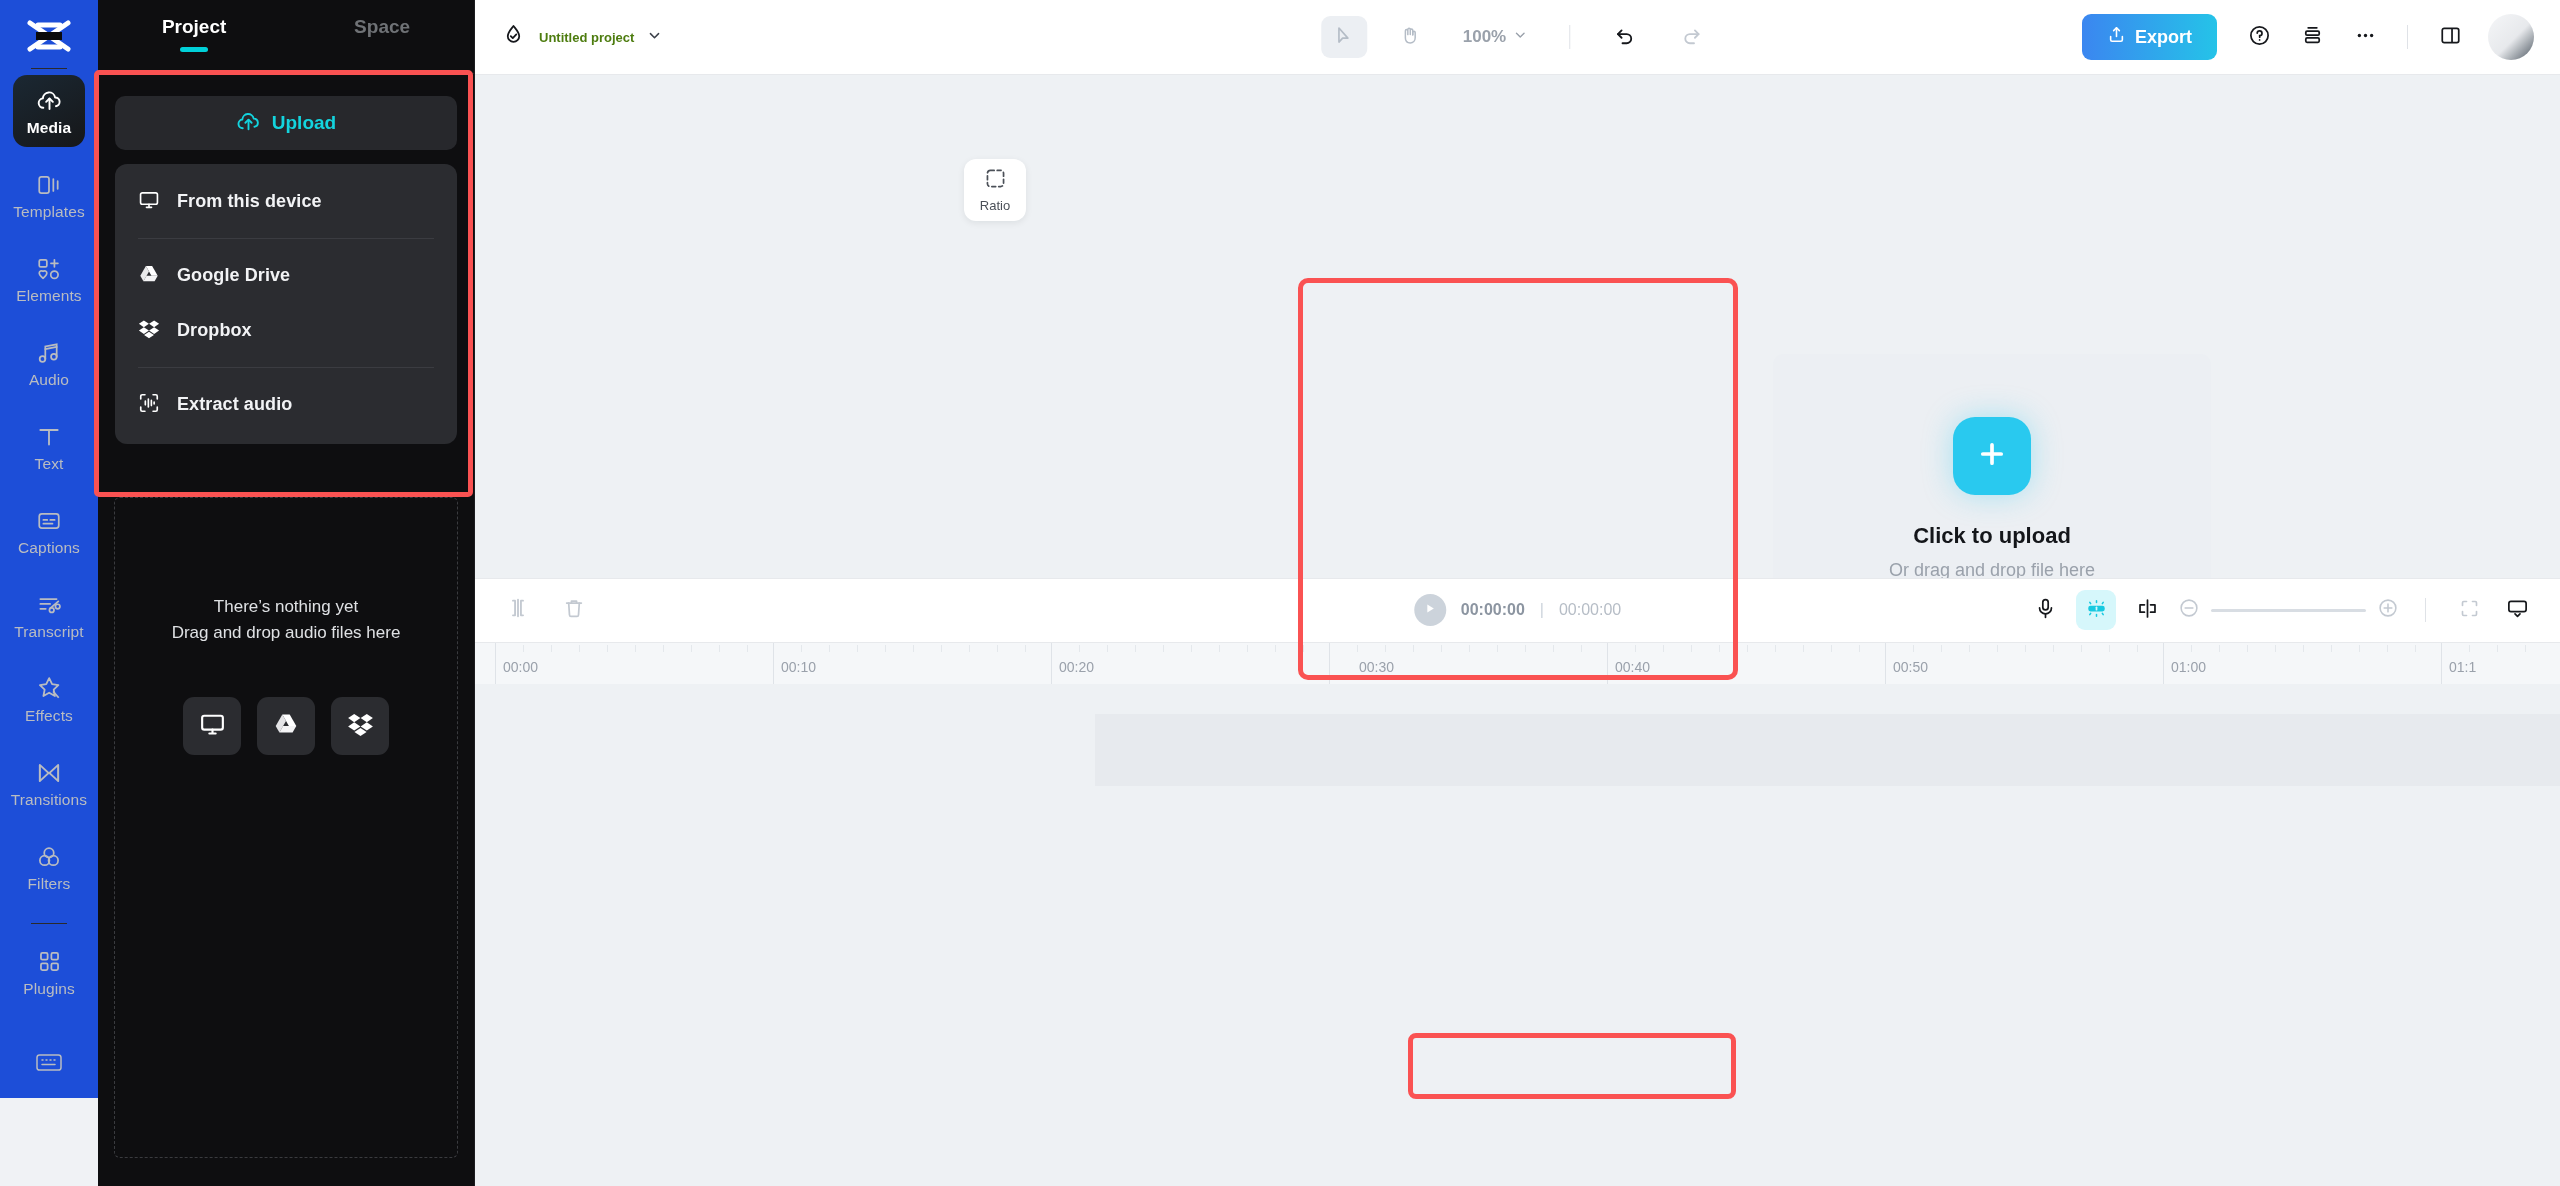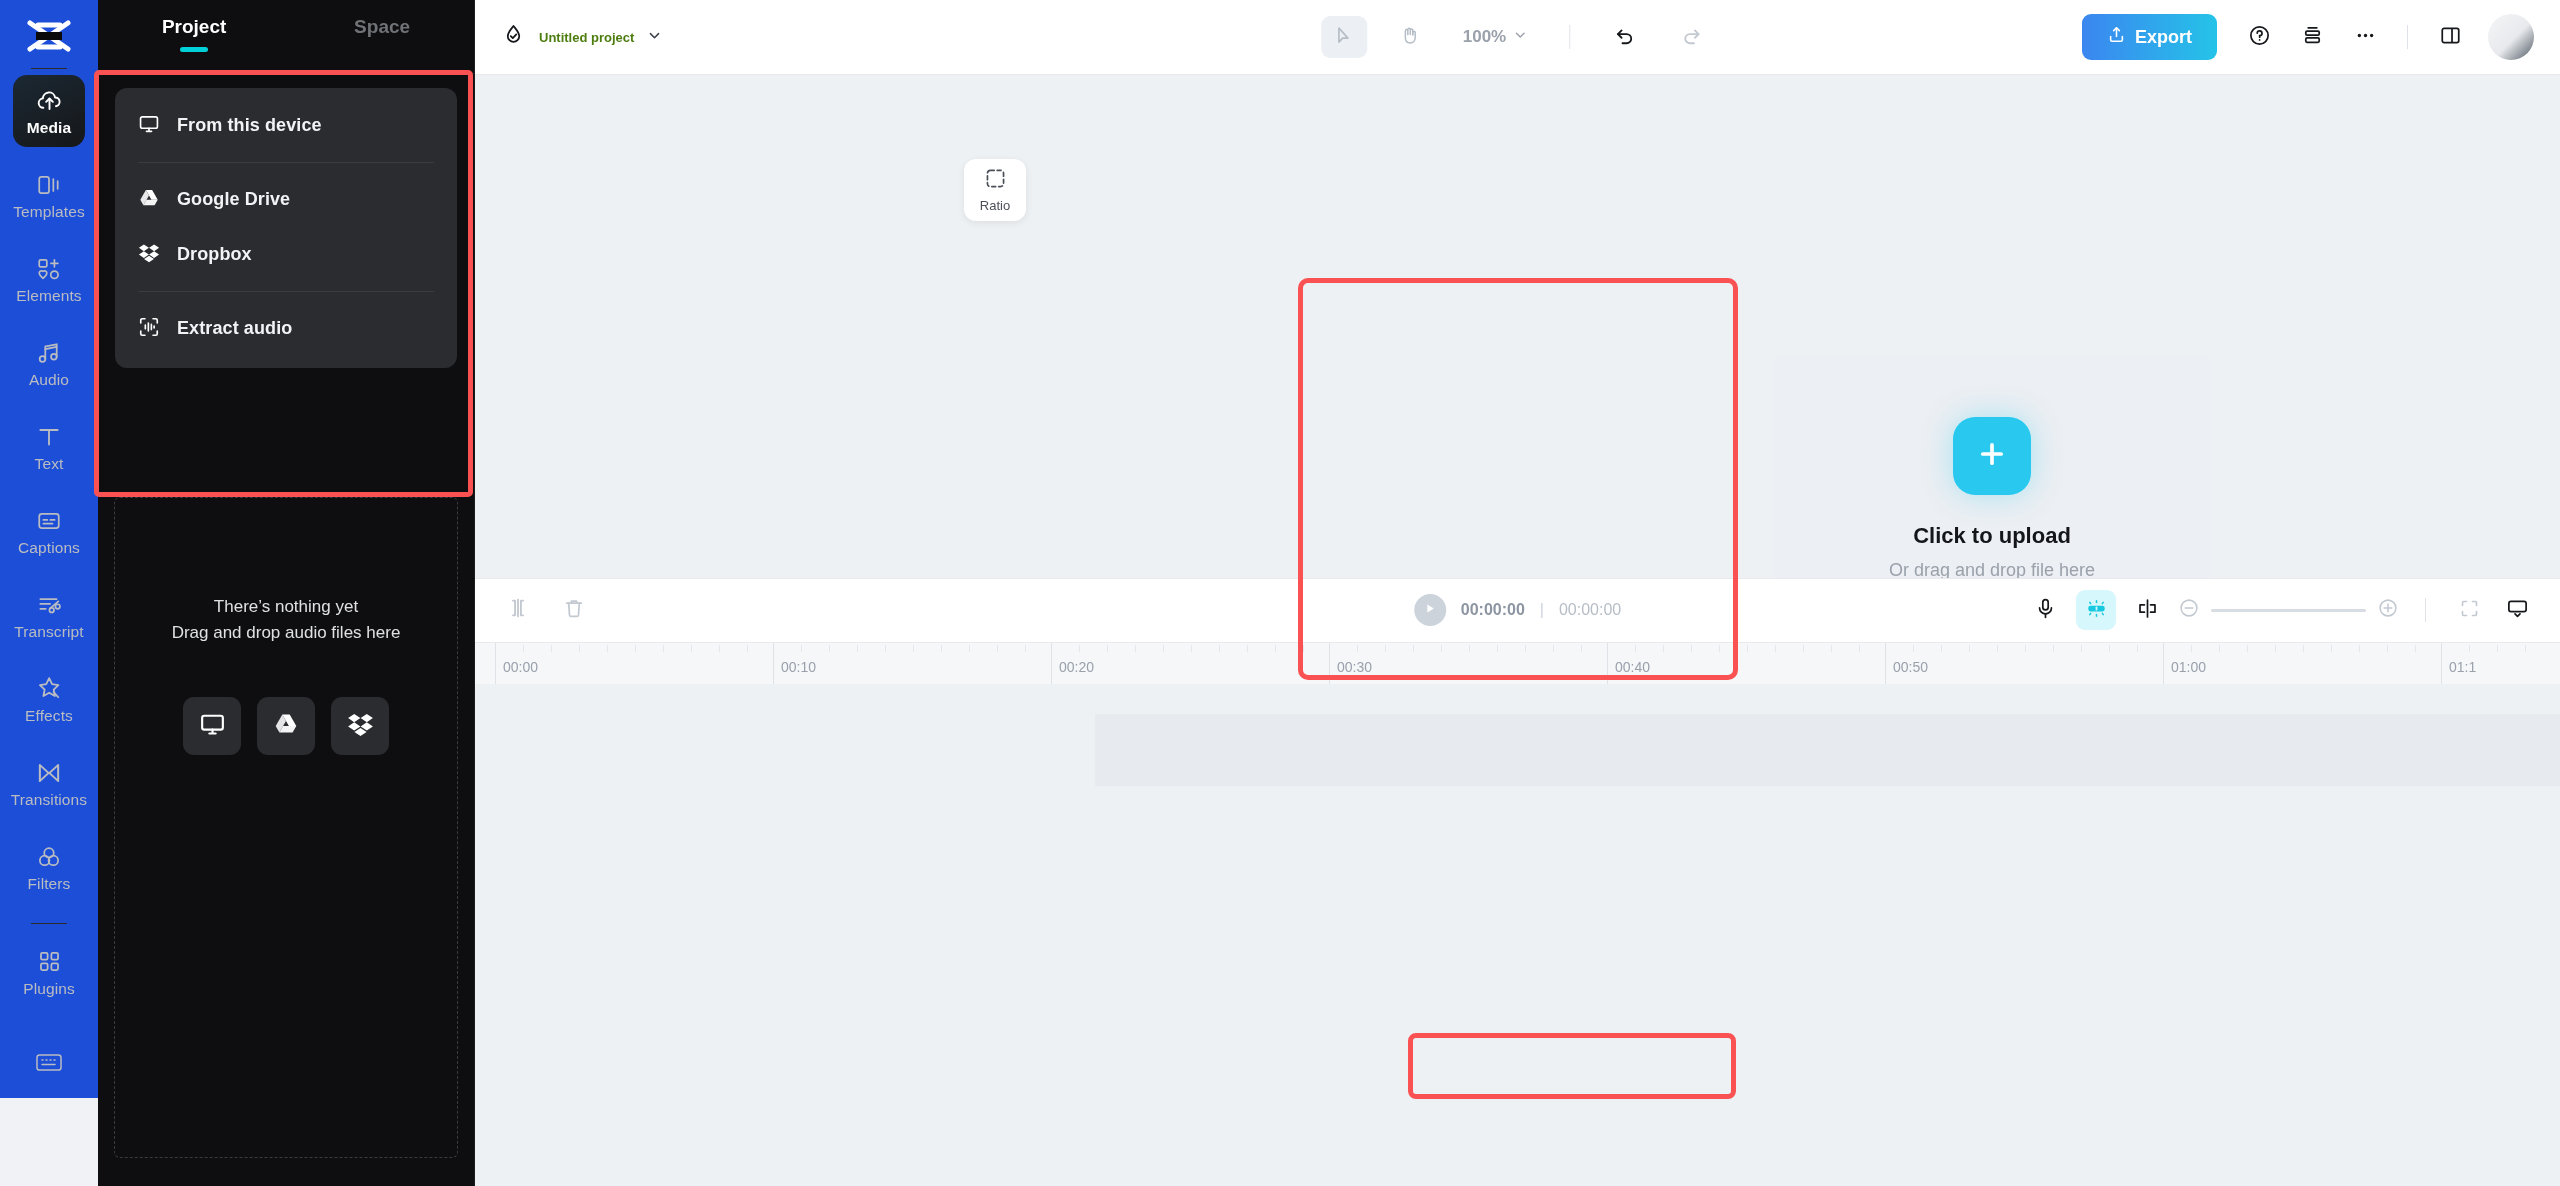--- a/index.html
+++ b/index.html
@@ -332,20 +332,30 @@
 
     <div class="panel-tabs">
       <div class="ptab active">
         <span>Project</span>
       </div>
       <div class="ptab">
         <span>Space</span>
       </div>
     </div>
 
+    <div class="upload-btn">
+      <span>
+        <svg width="25" height="25" viewBox="0 0 24 24" fill="none" stroke="#13d4de" stroke-width="1.8" stroke-linecap="round" stroke-linejoin="round">
+          <path d="M6.5 18.5a4.2 4.2 0 0 1-.4-8.37A5.5 5.5 0 0 1 17 9.3a3.9 3.9 0 0 1 .7 7.75"></path>
+          <path d="M12 19.5V10.5"></path>
+            <path d="M9 13.2l3-3 3 3"></path>
+        </svg>
+      </span>
+      <span class="txt">Upload</span>
+    </div>
 
     <div class="upload-menu">
 
       <div class="um-item">
         <span>
           <svg width="22" height="22" viewBox="0 0 24 24" fill="none" stroke="#ffffff" stroke-width="1.8" stroke-linecap="round">
             <rect x="2.8" y="4.2" width="18.4" height="12.4" rx="1.9"></rect>
               <path d="M9.2 20h5.6M12 16.6V20"></path>
           </svg>
         </span>
@@ -765,21 +775,21 @@
       <div class="tick-minor" style="left:1884px"></div>
         <div class="tick-minor" style="left:1912px"></div>
       <div class="tick-minor" style="left:1940px"></div>
       <div class="tick-minor" style="left:1994px"></div>
         <div class="tick-minor" style="left:2022px"></div>
       <div class="tick-minor" style="left:2050px"></div>
 
       <div class="tick-lbl" style="left:28px">00:00</div>
       <div class="tick-lbl" style="left:306px">00:10</div>
       <div class="tick-lbl" style="left:584px">00:20</div>
-      <div class="tick-lbl" style="left:862px">00:30</div>
+      <div class="tick-lbl" style="left:884px">00:30</div>
       <div class="tick-lbl" style="left:1140px">00:40</div>
       <div class="tick-lbl" style="left:1418px">00:50</div>
       <div class="tick-lbl" style="left:1696px">01:00</div>
       <div class="tick-lbl" style="left:1974px">01:1</div>
     </div>
 
     <div class="tracks">
       <div class="track-row"></div>
     </div>
   </div>

